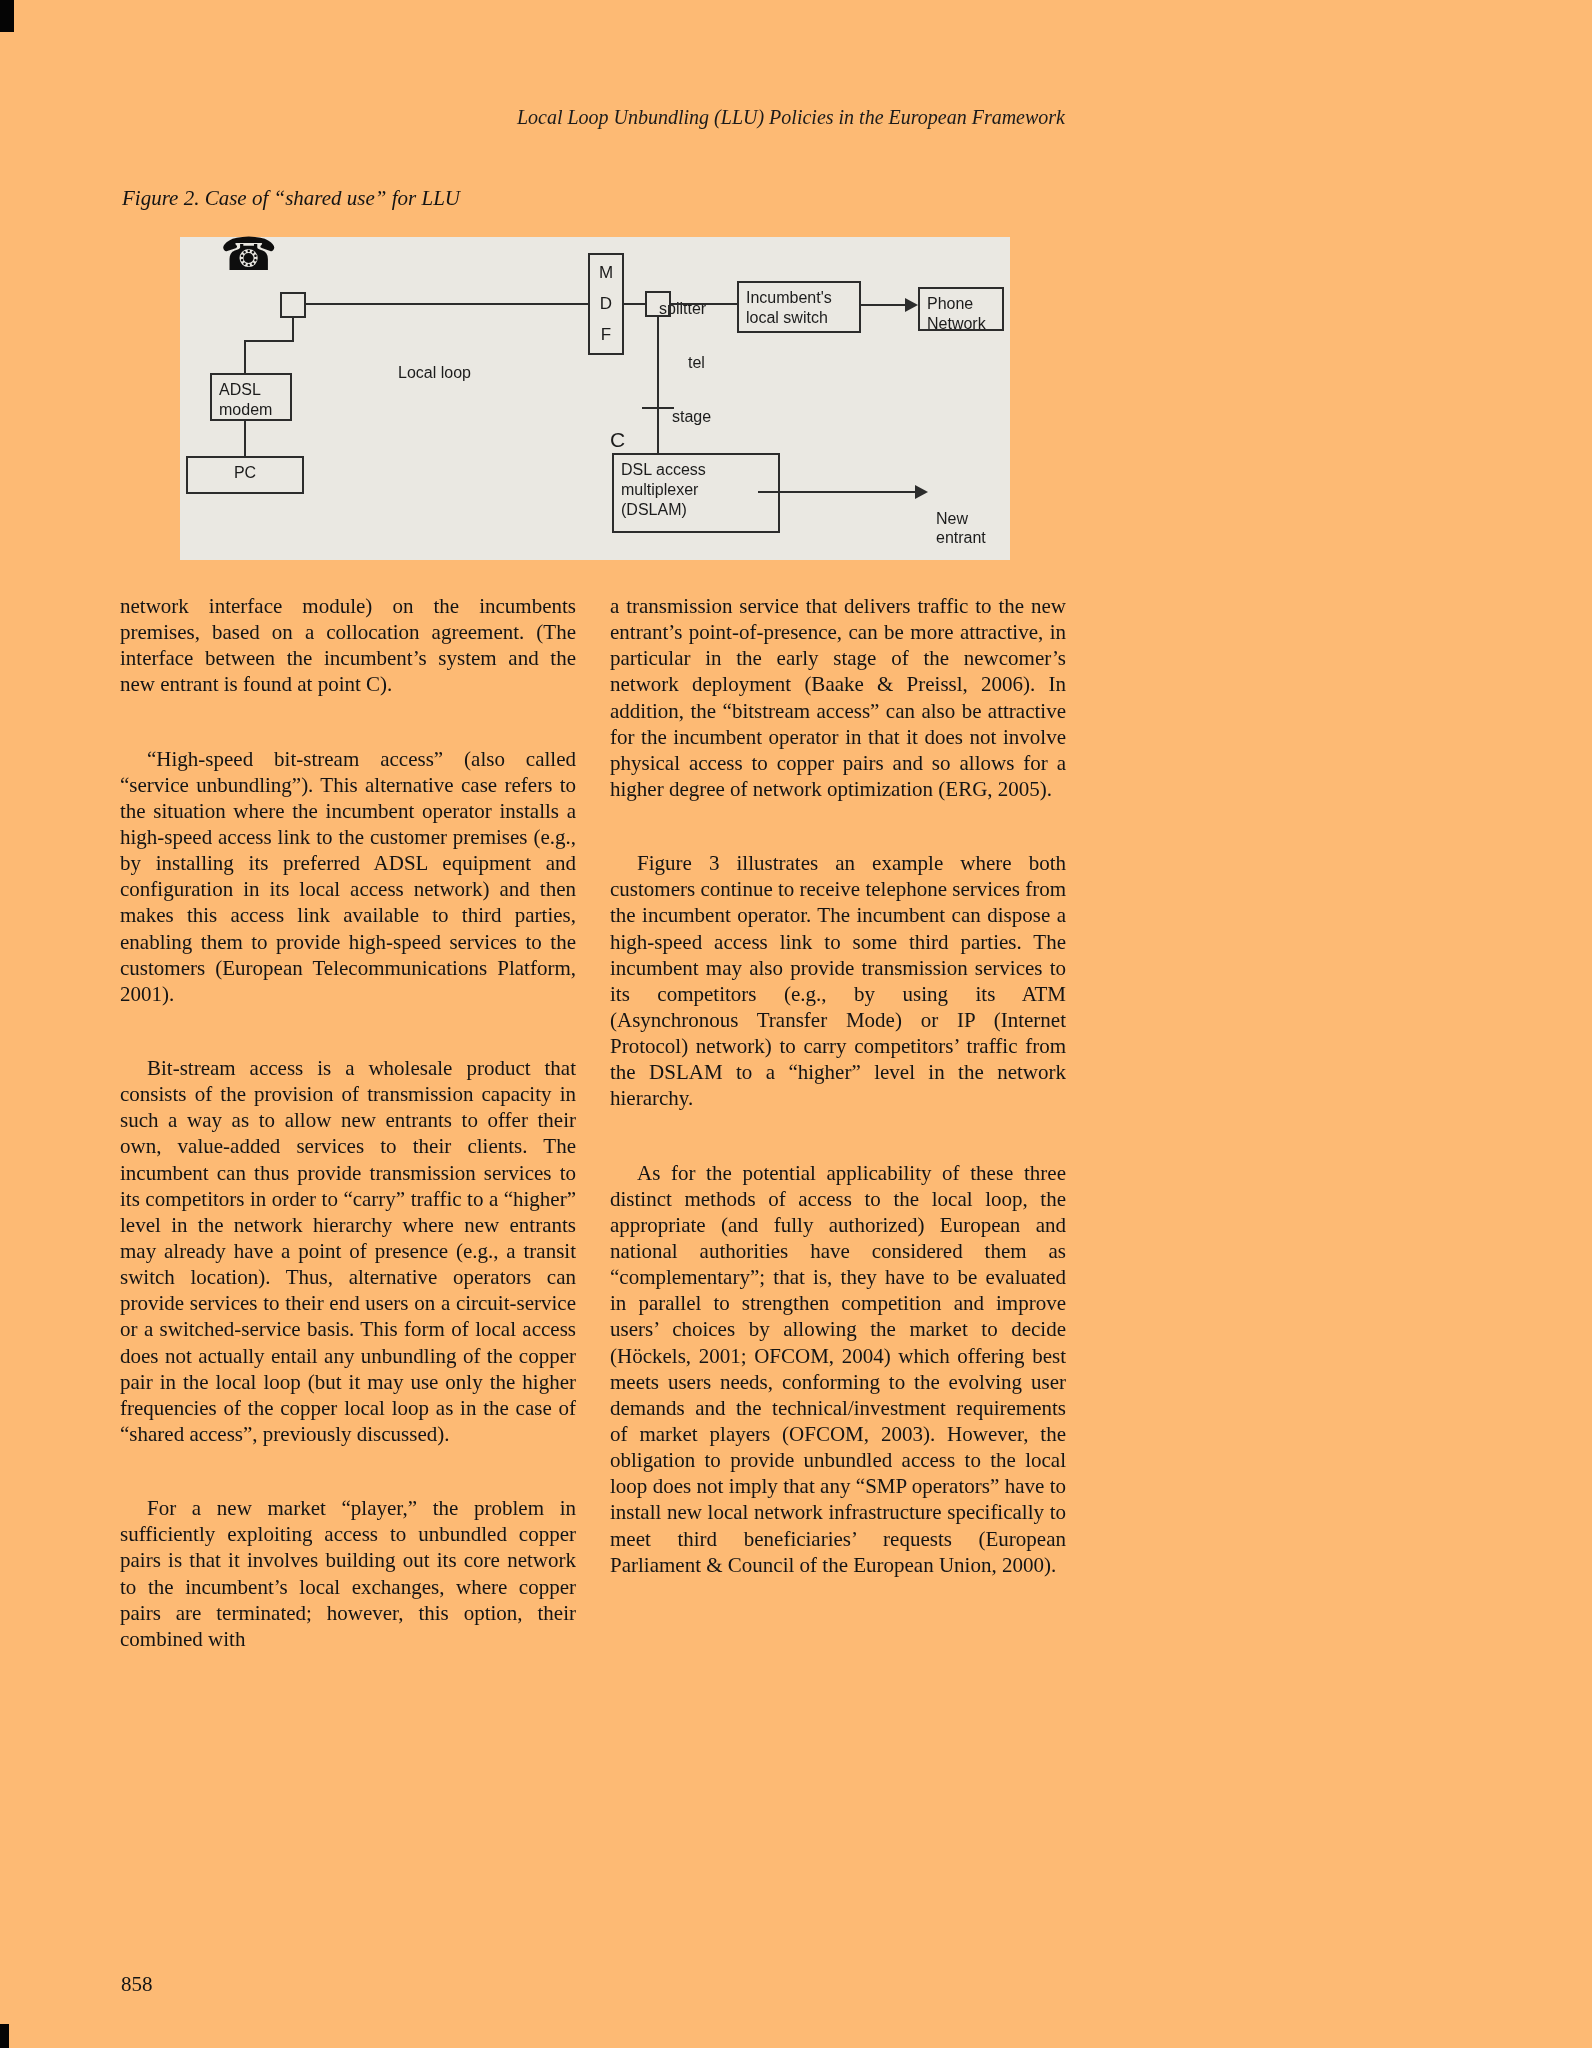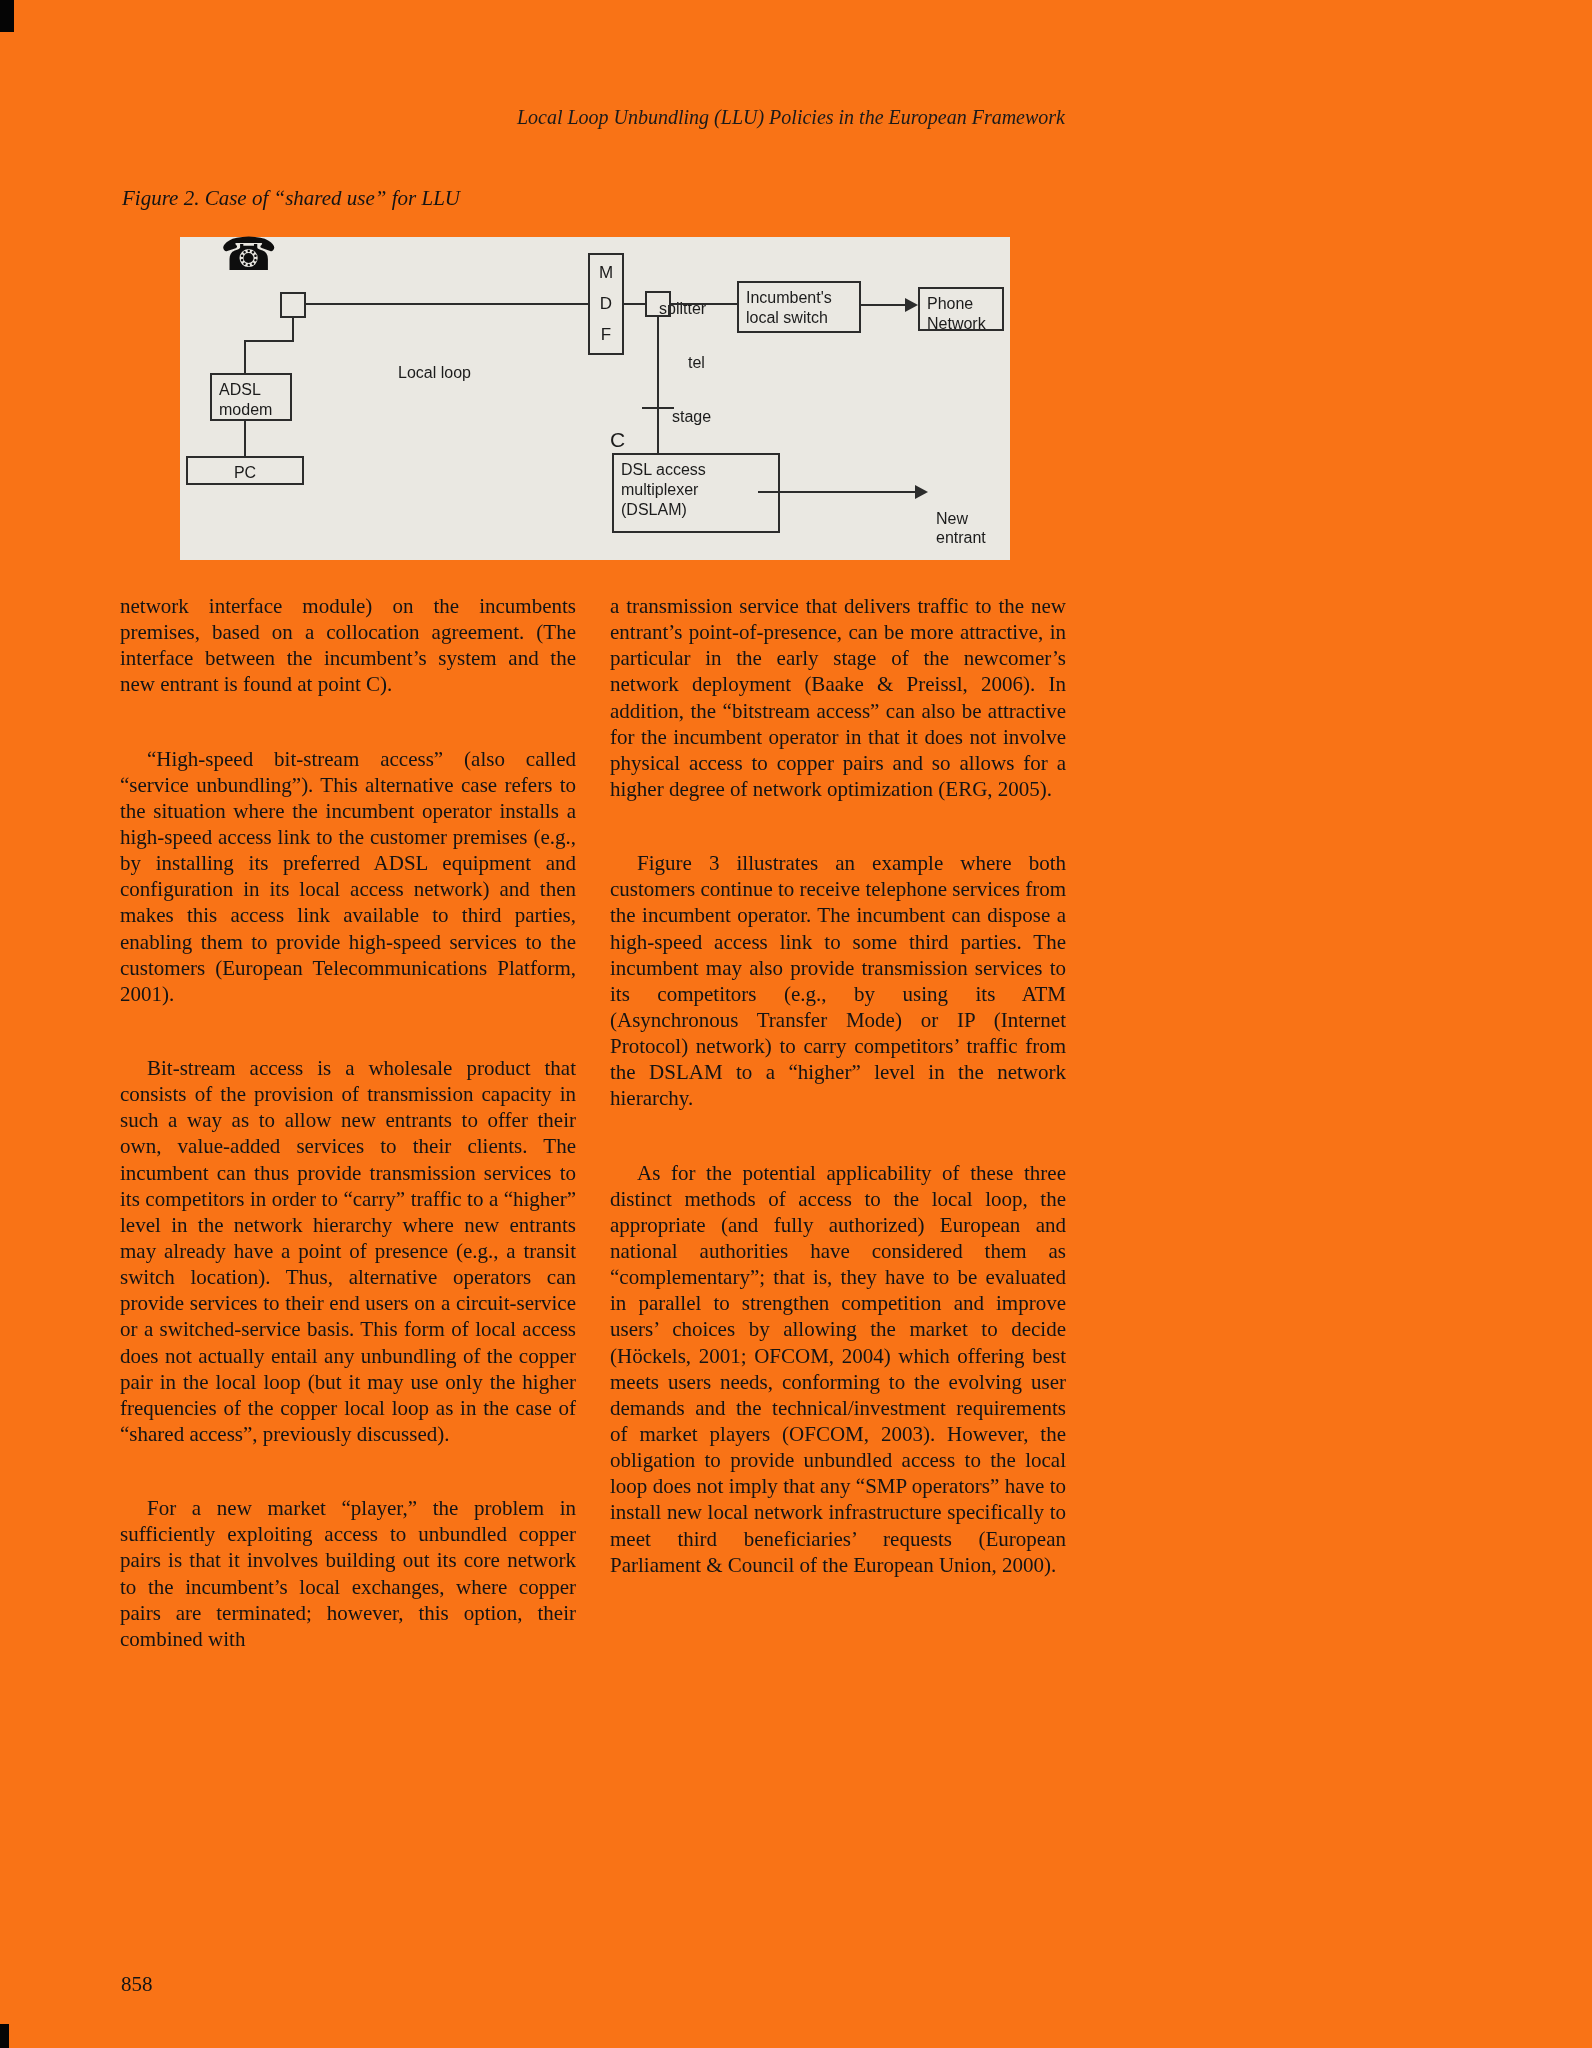--- a/index.html
+++ b/index.html
@@ -1,19 +1,19 @@
 <!DOCTYPE html>
 <html><head>
 <meta charset="utf-8">
 <style>
   * { margin:0; padding:0; box-sizing:border-box; }
   html,body { background:#ffffff; }
   .page {
     position:relative; width:1592px; height:2048px;
-    background:#f97316; overflow:hidden;
+    background:#fdba74; overflow:hidden;
     font-family:"Liberation Serif", serif; color:#141414;padding-left:44px;
   }
   .artifact { position:absolute; background:#050505; }
   .artifact-top { left:0; top:0; width:14px; height:32px; }
   .artifact-bottom { left:0; bottom:0; width:9px; height:24px; }
 
   .running-header {
     position:absolute; top:106px; right:527px;
     font-style:italic; font-size:20px; color:#1a1a1a;
   }
@@ -112,21 +112,21 @@
     <div class="arrowhead" style="left:735px; top:248px;"></div>
     <div class="fig-label prelabel" style="left:756px; top:232px;">New
 entrant</div>
 
     <div class="linev" style="left:112px; top:81px; height:24px;"></div>
     <div class="lineh" style="left:64px; top:103px; width:50px;"></div>
     <div class="linev" style="left:64px; top:103px; height:33px;"></div>
     <div class="fig-box prelabel" style="left:30px; top:136px; width:82px; height:48px;">ADSL
 modem</div>
     <div class="linev" style="left:64px; top:184px; height:35px;"></div>
-    <div class="fig-box" style="left:6px; top:219px; width:118px; height:29px; text-align:center;">PC</div>
+    <div class="fig-box" style="left:6px; top:219px; width:118px; height:38px; text-align:center;">PC</div>
 
   </div>
 
   <div class="columns">
     <div class="col">
       <p class="para">network interface module) on the incumbents premises, based on a collocation agreement. (The interface between the incumbent’s system and the new entrant is found at point C).</p>
       <p class="para indent">“High-speed bit-stream access” (also called “service unbundling”). This alternative case refers to the situation where the incumbent operator installs a high-speed access link to the customer premises (e.g., by installing its preferred ADSL equipment and configuration in its local access network) and then makes this access link available to third parties, enabling them to provide high-speed services to the customers (European Telecommunications Platform, 2001).</p>
       <p class="para indent">Bit-stream access is a wholesale product that consists of the provision of transmission capacity in such a way as to allow new entrants to offer their own, value-added services to their clients. The incumbent can thus provide transmission services to its competitors in order to “carry” traffic to a “higher” level in the network hierarchy where new entrants may already have a point of presence (e.g., a transit switch location). Thus, alternative operators can provide services to their end users on a circuit-service or a switched-service basis. This form of local access does not actually entail any unbundling of the copper pair in the local loop (but it may use only the higher frequencies of the copper local loop as in the case of “shared access”, previously discussed).</p>
       <p class="para indent">For a new market “player,” the problem in sufficiently exploiting access to unbundled copper pairs is that it involves building out its core network to the incumbent’s local exchanges, where copper pairs are terminated; however, this option, their combined with</p>
     </div>

